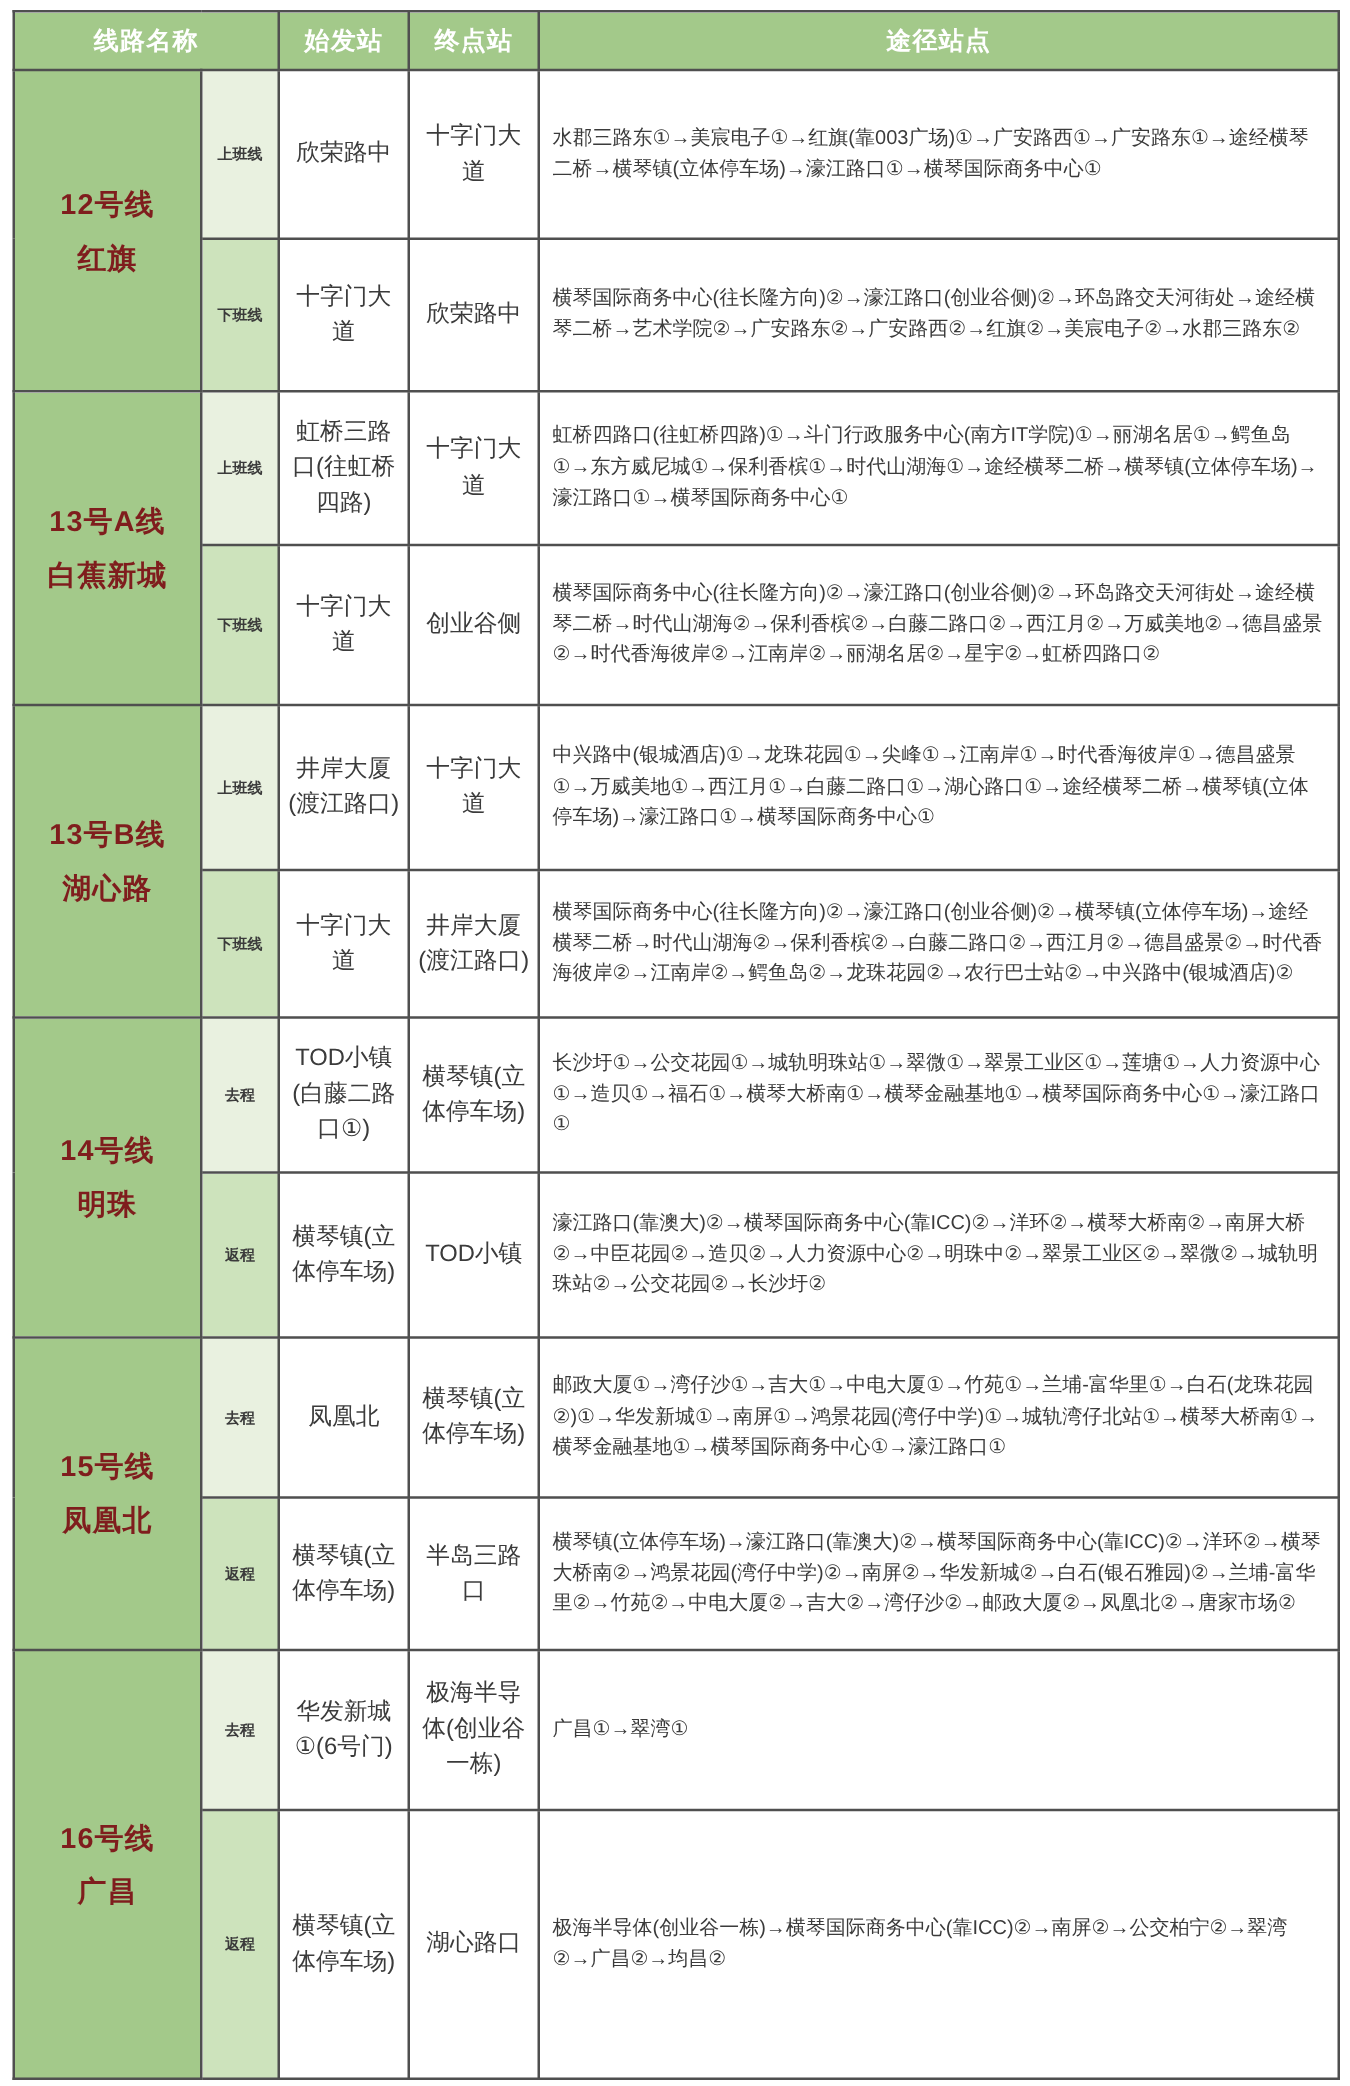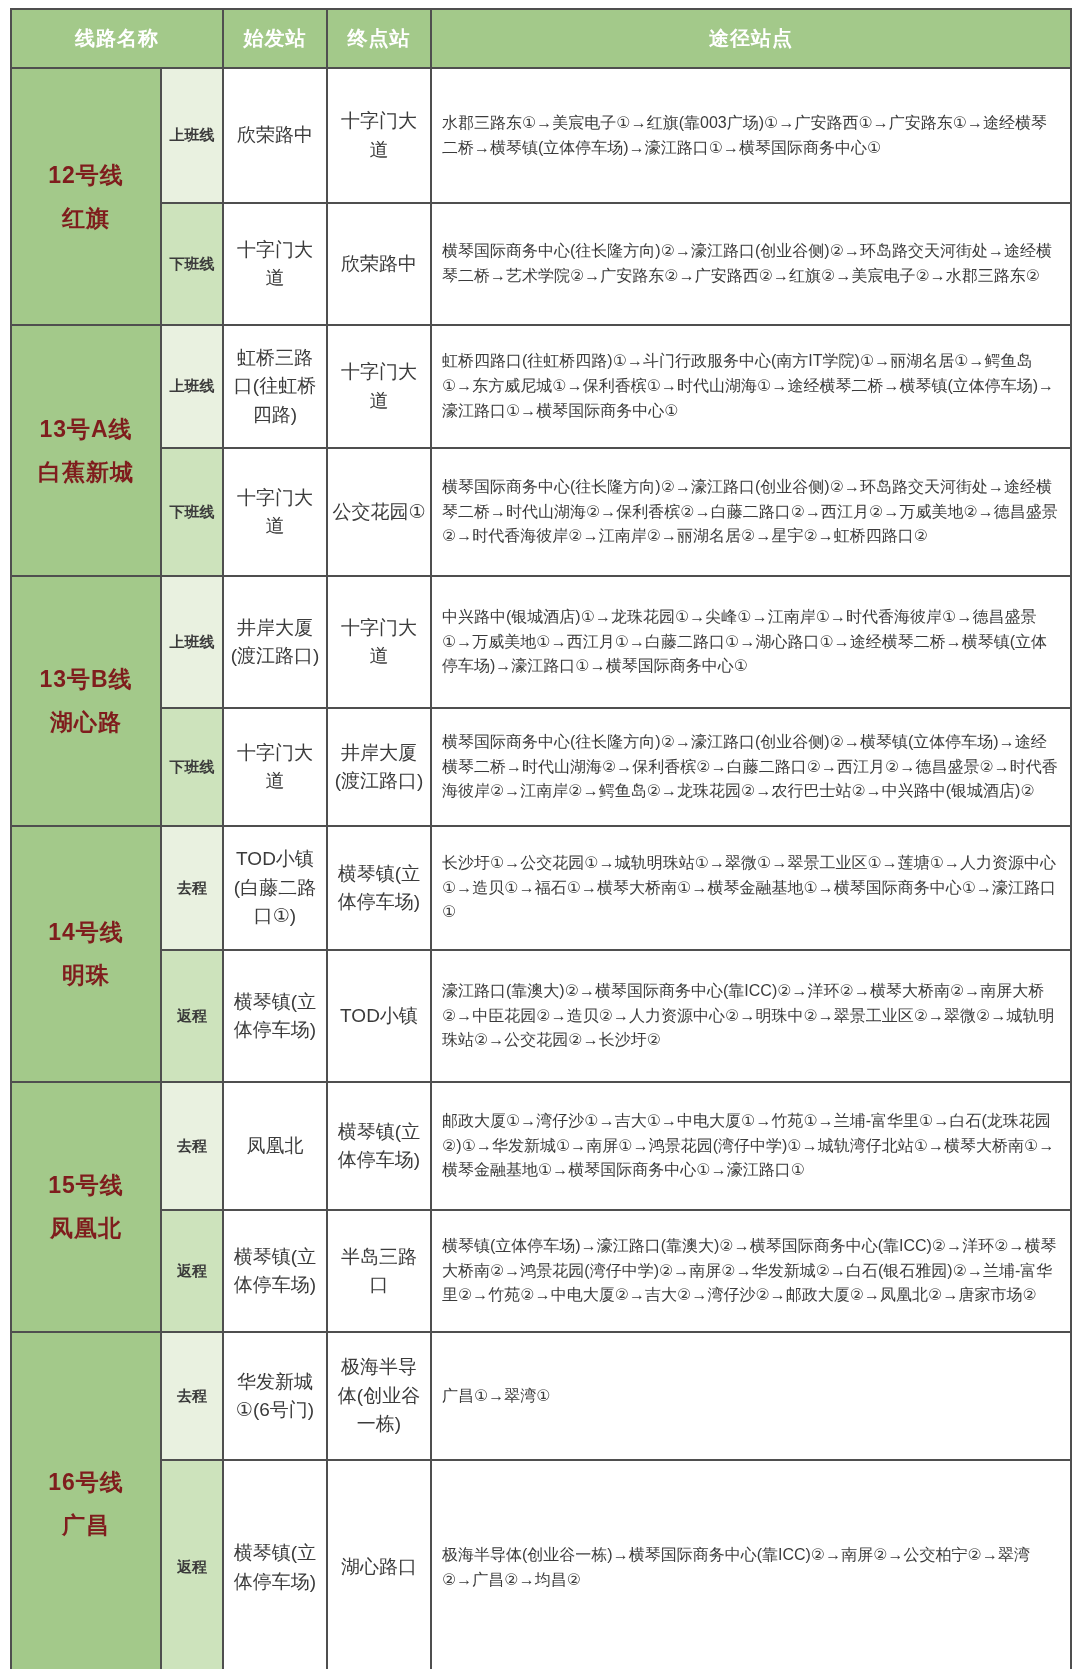--- a/index.html
+++ b/index.html
@@ -29,35 +29,35 @@
     padding:2px 6px;
     vertical-align:middle;
     overflow:hidden;
   }
   tr.head th{
     background:var(--header-green);
     color:var(--header-text);
     font-size:20px;
     font-weight:bold;
     text-align:center;
-    height:59px;
+    height:47px;
     letter-spacing:1px;
   }
   td.line{
     background:var(--line-green);
     color:#7f1d1d;
     text-align:center;
     font-size:23px;
     font-weight:bold;
     letter-spacing:1px;
   }
   td.line .lname{margin:12px 0;}
   td.dir{
     text-align:center;
-    font-size:15px;
+    font-size:12px;
     font-weight:bold;
     color:var(--text-dark);
     padding:2px 2px;
   }
   td.dir.first{background:var(--dir-light);}
   td.dir.second{background:var(--dir-medium);margin-top:28px;}
   td.sta{
     background:#ffffff;
     text-align:center;
     font-size:19px;
@@ -115,21 +115,21 @@
       <div class="lname">白蕉新城</div>
     </td>
     <td class="dir first">上班线</td>
     <td class="sta">虹桥三路口(往虹桥四路)</td>
     <td class="sta">十字门大道</td>
     <td class="route">虹桥四路口(往虹桥四路)①→斗门行政服务中心(南方IT学院)①→丽湖名居①→鳄鱼岛①→东方威尼城①→保利香槟①→时代山湖海①→途经横琴二桥→横琴镇(立体停车场)→濠江路口①→横琴国际商务中心①</td>
   </tr>
   <tr style="height:128px">
     <td class="dir second">下班线</td>
     <td class="sta">十字门大道</td>
-    <td class="sta">公交花园①</td>
+    <td class="sta">创业谷侧</td>
     <td class="route">横琴国际商务中心(往长隆方向)②→濠江路口(创业谷侧)②→环岛路交天河街处→途经横琴二桥→时代山湖海②→保利香槟②→白藤二路口②→西江月②→万威美地②→德昌盛景②→时代香海彼岸②→江南岸②→丽湖名居②→星宇②→虹桥四路口②</td>
   </tr>
 
   <tr style="height:132px">
     <td class="line" rowspan="2">
       <div class="lname">13号B线</div>
       <div class="lname">湖心路</div>
     </td>
     <td class="dir first">上班线</td>
     <td class="sta">井岸大厦(渡江路口)</td>

